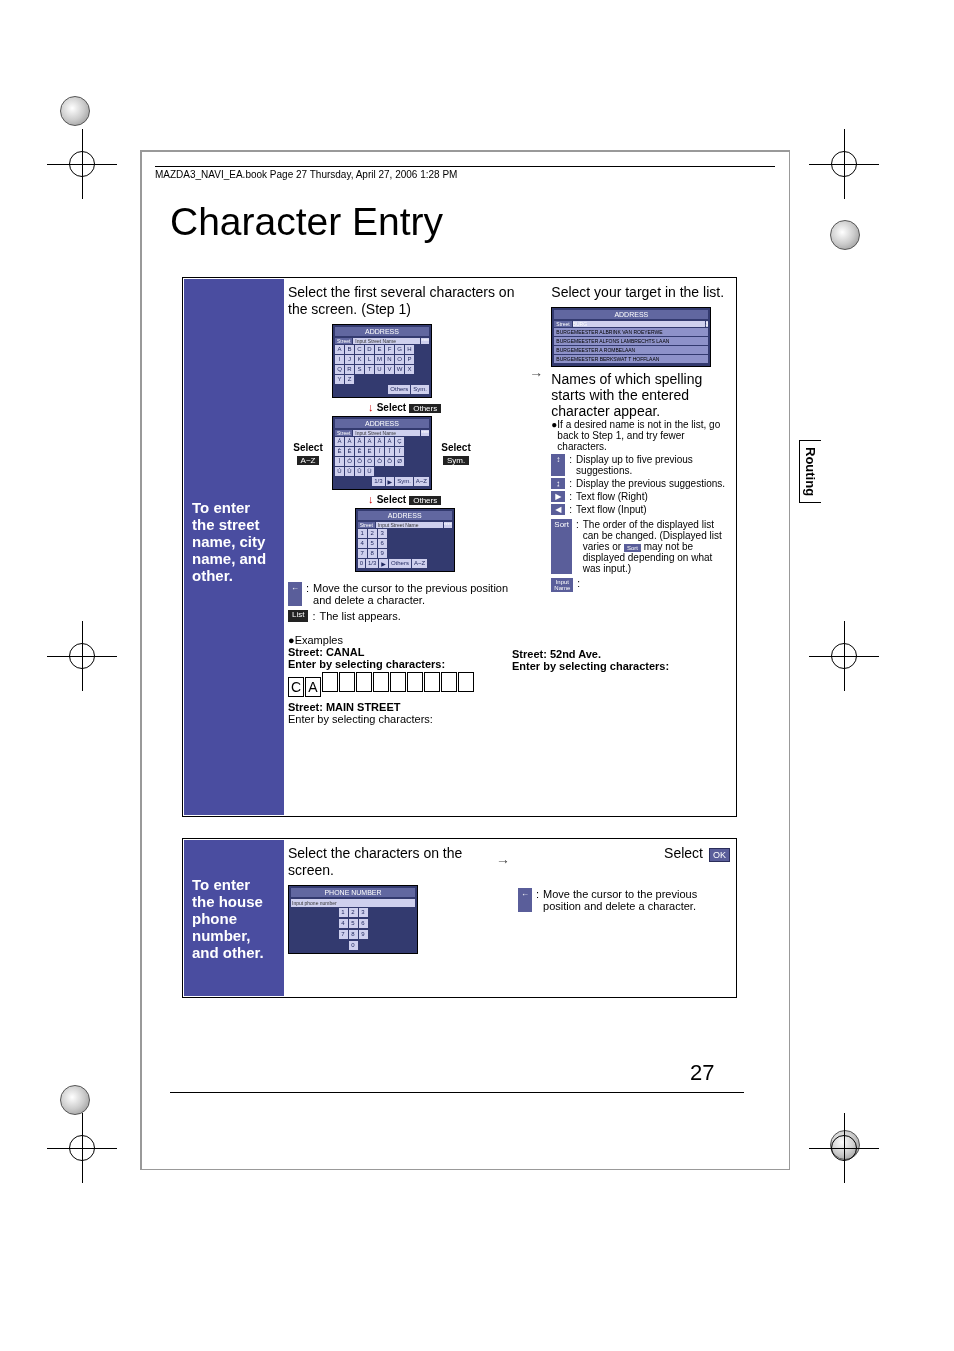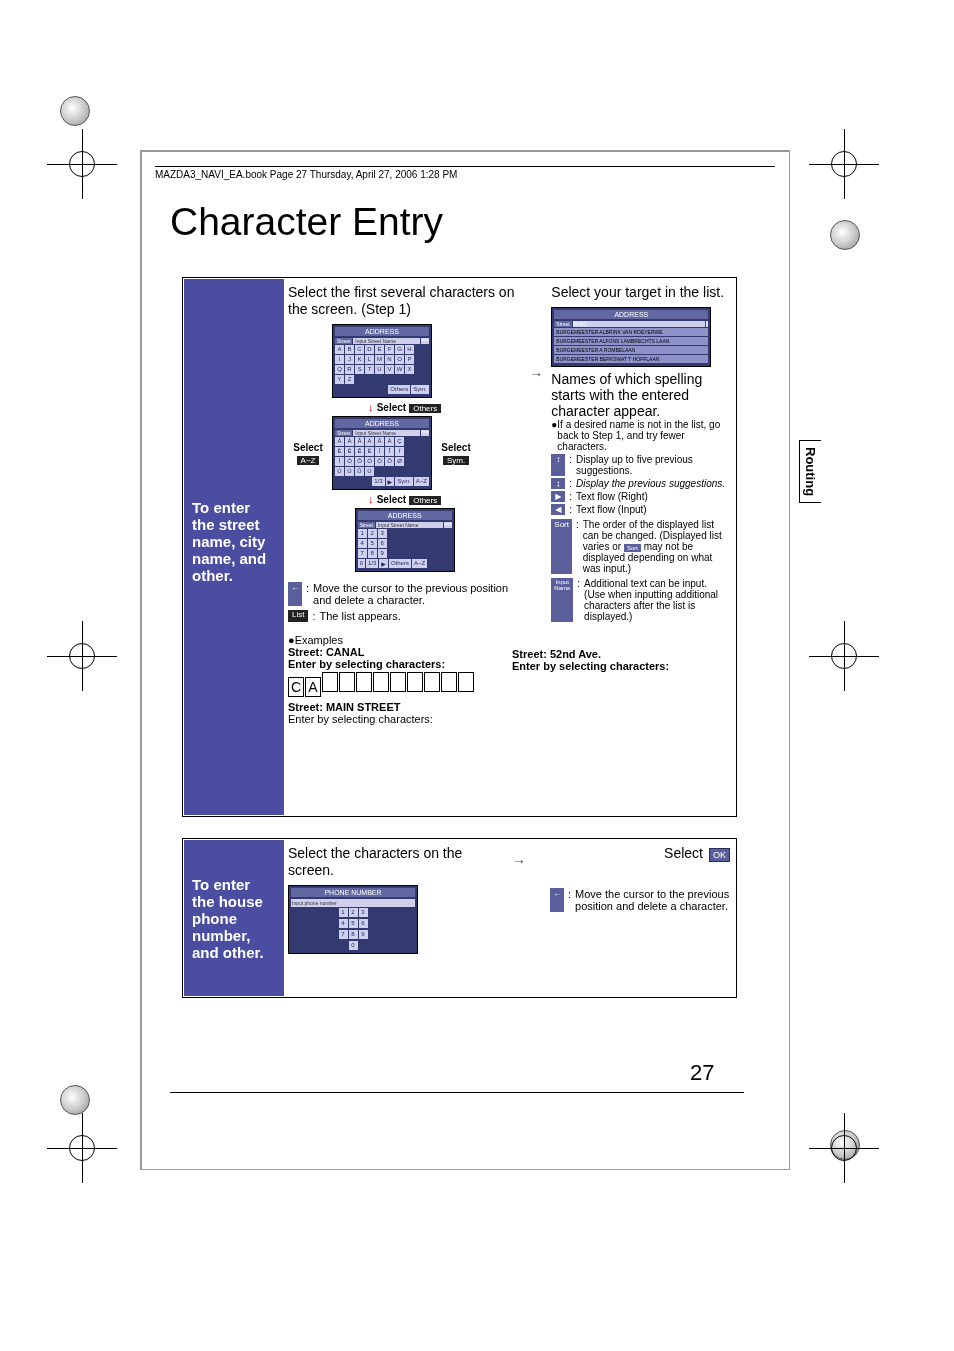--- a/index.html
+++ b/index.html
@@ -279,21 +279,21 @@
 
         <div id="icon-desc-list" style="font-size:10px;">
             <div style="display: flex; gap: 4px; margin-top: 2px;">
               <span class="iconbox">↕</span>
               <span>:</span>
               <span style="flex:1;">Display up to five previous suggestions.</span>
             </div>
             <div style="display: flex; gap: 4px; margin-top: 2px;">
               <span class="iconbox">↨</span>
               <span>:</span>
-              <span style="flex:1;font-style:italic;">Display the previous suggestions.</span>
+              <span style="flex:1;">Display the previous suggestions.</span>
             </div>
             <div style="display: flex; gap: 4px; margin-top: 2px;">
               <span class="iconbox">▶</span>
               <span>:</span>
               <span style="flex:1;">Text flow (Right)</span>
             </div>
             <div style="display: flex; gap: 4px; margin-top: 2px;">
               <span class="iconbox">◀</span>
               <span>:</span>
               <span style="flex:1;">Text flow (Input)</span>
@@ -303,21 +303,20 @@
         <div style="font-size:10px; display:flex; gap:4px; margin-top:4px;">
           <span class="iconbox">Sort</span>
           <span>:</span>
           <span style="flex:1;">
             <span>The order of the displayed list can be changed. (Displayed list varies or </span><span class="iconbox" style="font-size:6px;">Sort</span><span> may not be displayed depending on what was input.)</span>
           </span>
         </div>
         <div style="font-size:10px; display:flex; gap:4px; margin-top:4px;">
           <span class="iconbox" style="font-size:6px; line-height:1;">Input<br>Name</span>
           <span>:</span>
-          <span style="flex:1;">Additional text can be input. (Use when inputting additional characters after the list is displayed.)</span>
         </div>
       </div>
     </div>
 
     <div style="margin-top:12px; display:flex; gap:14px;">
       <div style="width:210px;">
         <div><span>●</span><span>Examples</span></div>
         <b>Street: CANAL</b><br>
         <b>Enter by selecting characters:</b>
         <div id="ex1-boxes" style="margin:2px 0 4px;"><span class="charbox">C</span><span class="charbox">A</span><span class="charbox"></span><span class="charbox"></span><span class="charbox"></span><span class="charbox"></span><span class="charbox"></span><span class="charbox"></span><span class="charbox"></span><span class="charbox"></span><span class="charbox"></span></div>
@@ -329,21 +328,21 @@
         <b>Street: 52nd Ave.</b><br>
         <b>Enter by selecting characters:</b>
       </div>
     </div>
 
   </div>
 </div>
 
 <div class="section sec2">
   <div class="sidebar">To enter the house phone number, and other.</div>
-  <div class="content" style="display:flex; gap:24px;">
+  <div class="content" style="display:flex; gap:8px;">
     <div style="width:200px;">
       <div class="h">Select the characters on the screen.</div>
       <div class="screen" style="width:130px;">
         <div class="screen-title">PHONE NUMBER</div>
         <div style="background:#cfd0ee;color:#333;font-size:5px;padding:1px;">Input phone number</div>
         <div id="kbd-phone" style="display:flex;flex-direction:column;align-items:center;">
             <div class="kbd-row">
               <div class="key">1</div>
               <div class="key">2</div>
               <div class="key">3</div>

